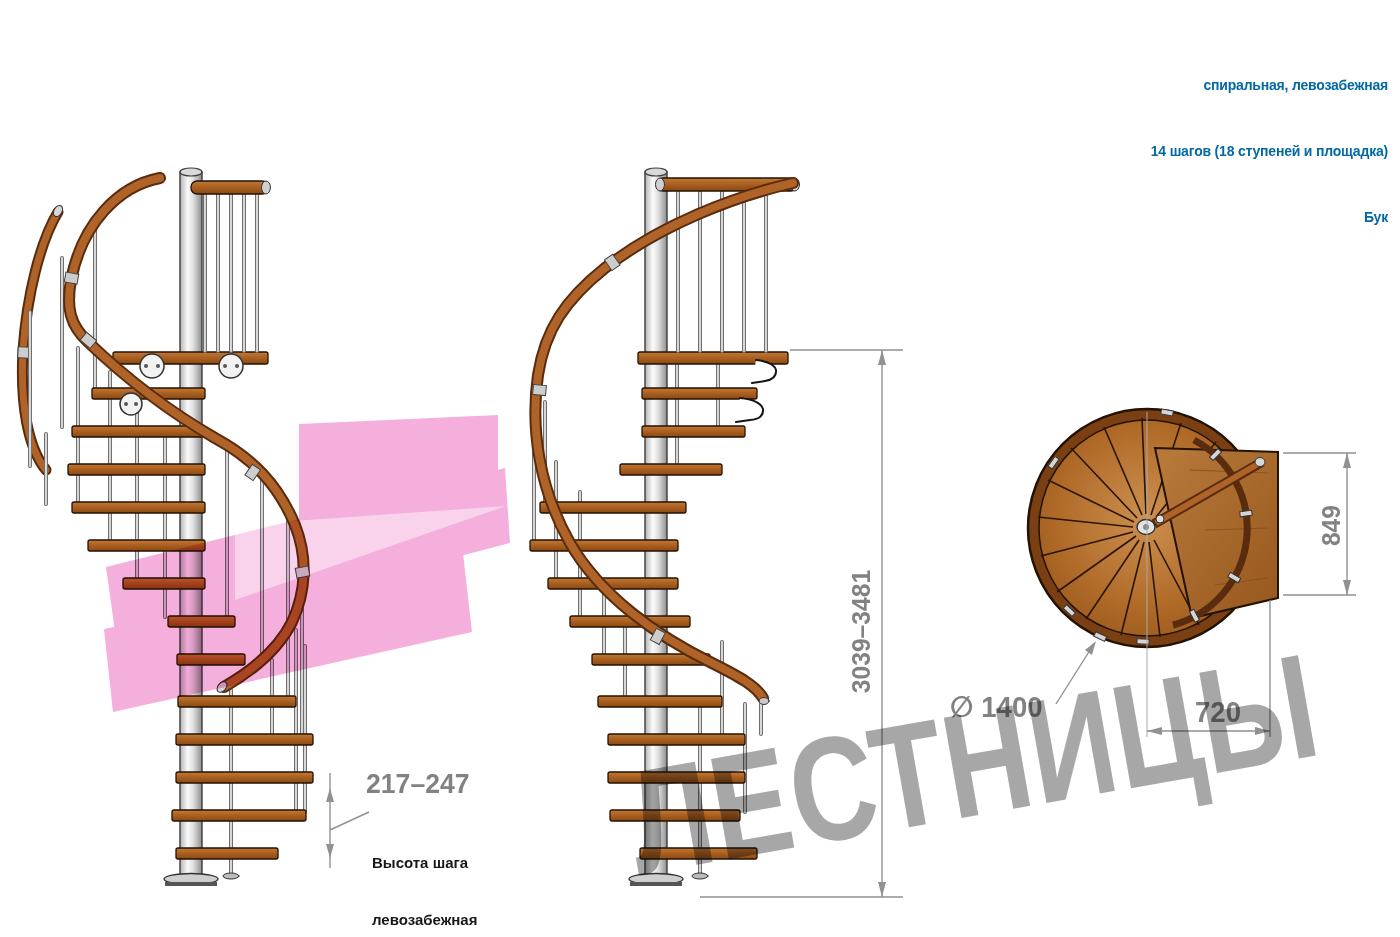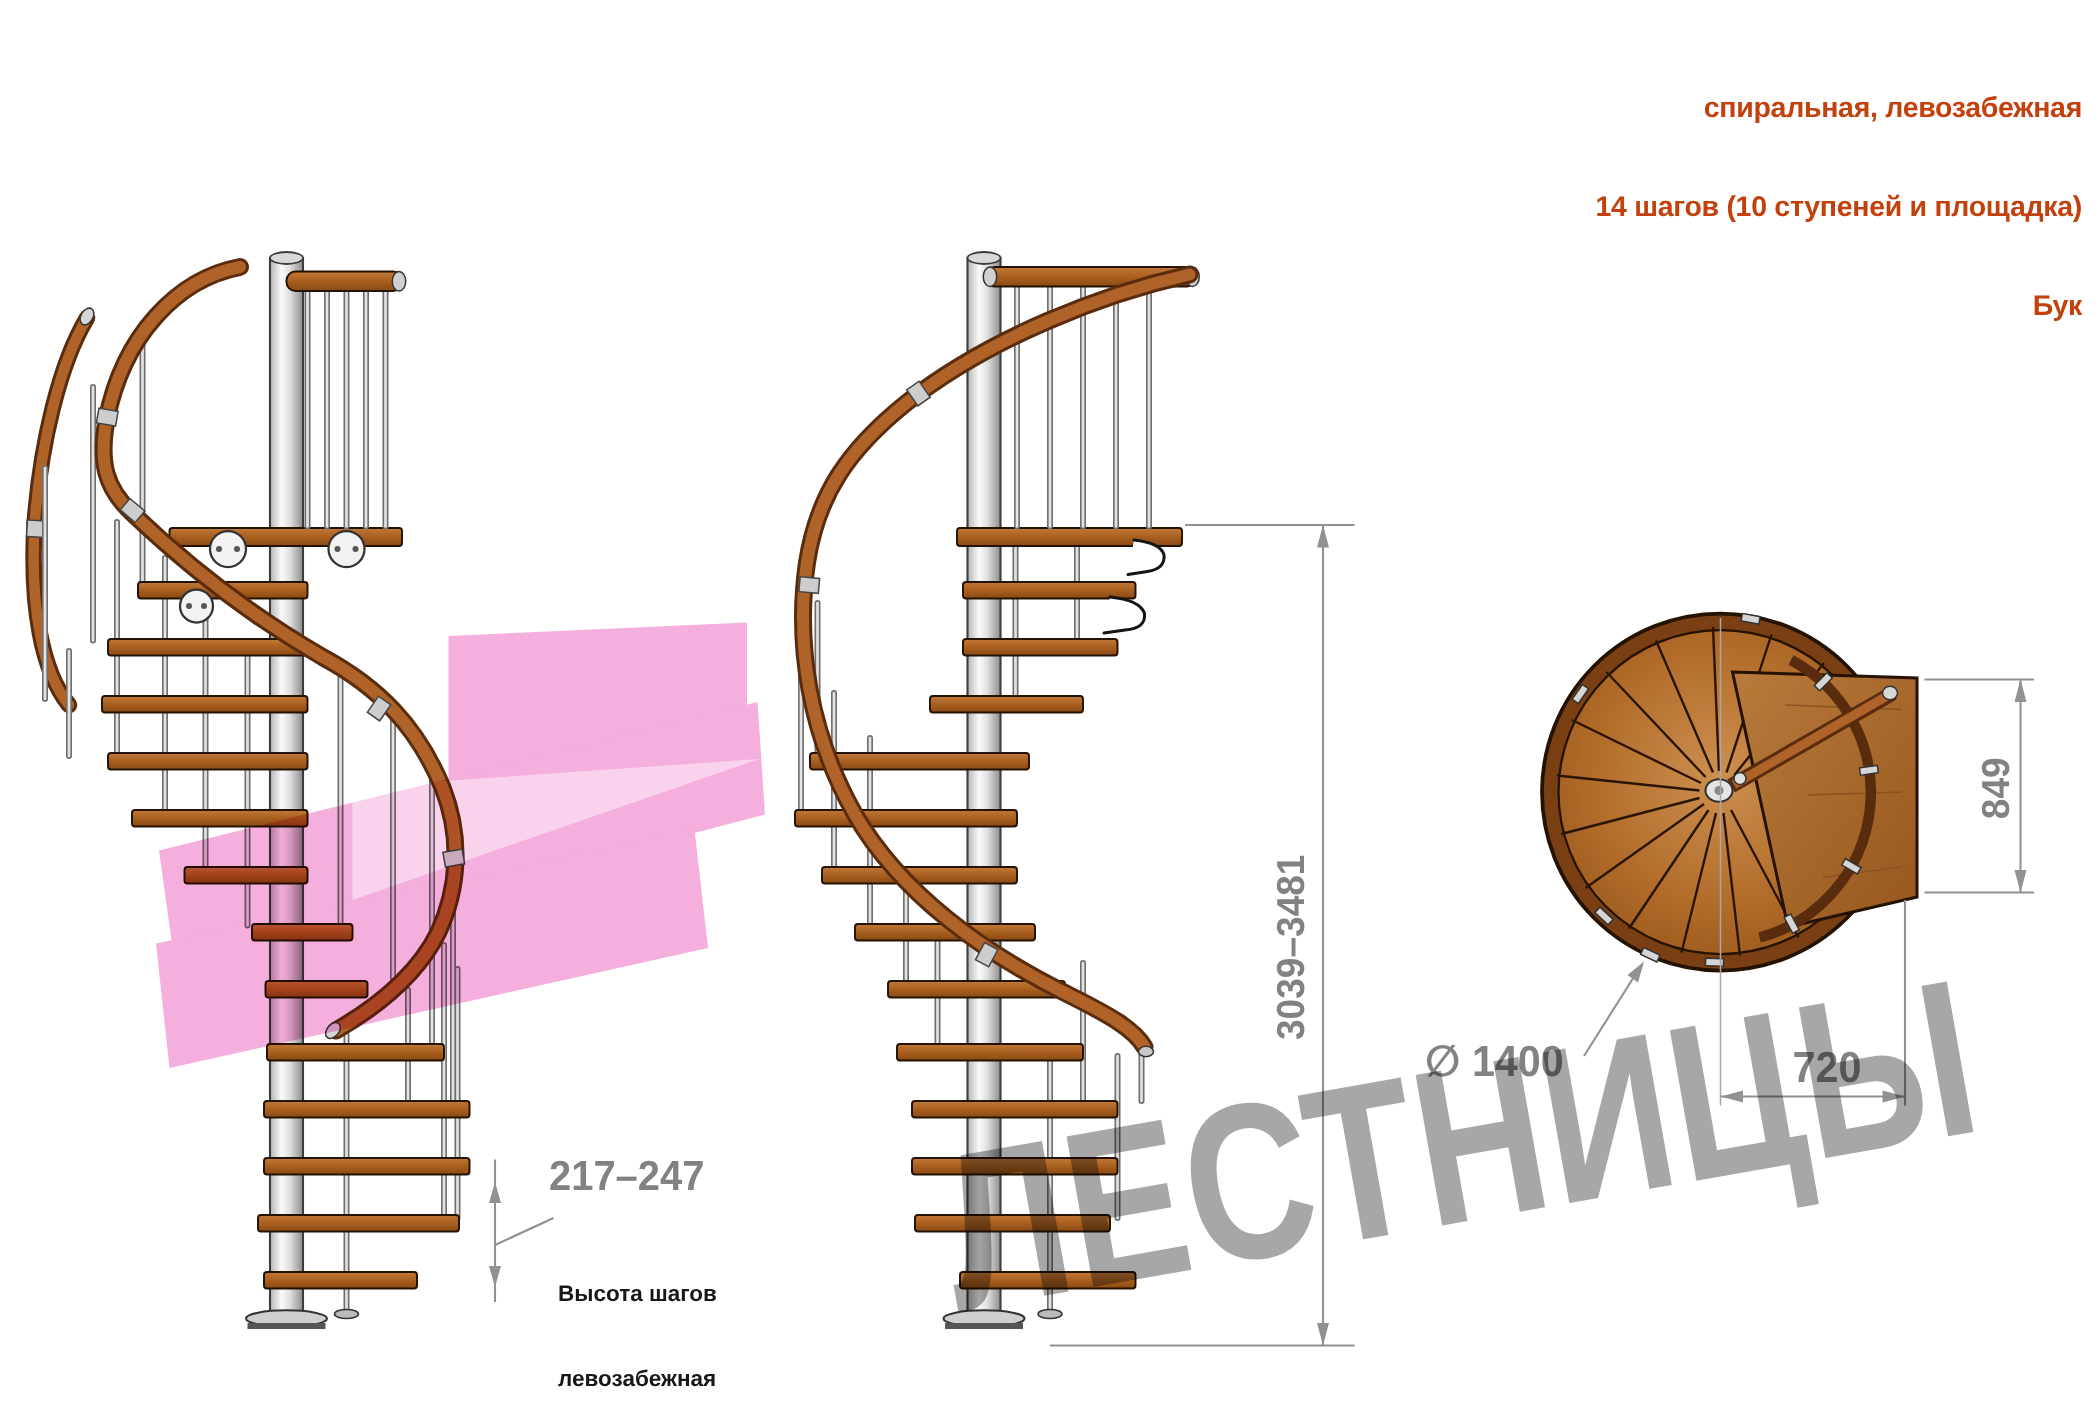--- a/index.html
+++ b/index.html
@@ -1,22 +1,22 @@
 <!DOCTYPE html>
 <html><head>
 <meta charset="utf-8">
 <style>
   html,body{margin:0;padding:0;background:#fff;}
   #canvas{position:relative;width:1400px;height:937px;background:#ffffff;overflow:hidden;
           font-family:"Liberation Sans","DejaVu Sans",sans-serif;}
   #canvas svg{position:absolute;left:0;top:0;}
   .txt{position:absolute;white-space:pre;}
   
-  .header{right:12px;top:18px;text-align:right;font-size:19px;line-height:22px;
-          font-weight:600;color:#c2410c;letter-spacing:-0.2px;}
+  .header{right:12px;top:30px;text-align:right;font-size:14px;line-height:22px;
+          font-weight:600;color:#0369a1;letter-spacing:-0.2px;}
   
   .dim{color:#828282;font-weight:bold;}
   .dim-steph{left:366px;top:768px;font-size:28px;transform:scaleX(.95);transform-origin:left;}
   .dim-note{left:372px;top:815px;font-size:15px;line-height:19px;font-weight:bold;color:#181818;}
   .dim-total{left:781px;top:616px;width:160px;text-align:center;font-size:26px;
              transform:rotate(-90deg) scaleX(.95);}
   .dim-849{left:1291px;top:510px;width:80px;text-align:center;font-size:26px;
            transform:rotate(-90deg) scaleX(.95);}
   .dim-dia{left:950px;top:690px;font-size:29px;transform:scaleX(.95);transform-origin:left;}
   .dim-720{left:1188px;top:696px;width:60px;text-align:center;font-size:29px;transform:scaleX(.95);}
@@ -358,28 +358,28 @@
     <polygon points="1347,453 1343,468 1351,468" stroke="none"></polygon>
     <polygon points="1347,595 1343,580 1351,580" stroke="none"></polygon>
 
     <line x1="1056" y1="704" x2="1092" y2="647"></line>
     <polygon points="1096,641 1092,655 1085,650" stroke="none"></polygon>
   </g>
 </svg>
 
 <div class="txt header">
   <div>спиральная, левозабежная</div>
-  <div>14 шагов (10 ступеней и площадка)</div>
+  <div>14 шагов (18 ступеней и площадка)</div>
   <div>Бук</div>
 </div>
 
 <div class="txt dim dim-steph">217–247</div>
 
 <div class="txt dim-note">
-  <div>Высота шагов</div>
+  <div>Высота шага</div>
   <div>левозабежная</div>
   
   
 </div>
 
 <div class="txt dim dim-total">3039–3481</div>
 
 <div class="txt dim dim-849">849</div>
 
 <div class="txt dim dim-dia"><span>∅</span>&nbsp;<span>1400</span></div>

